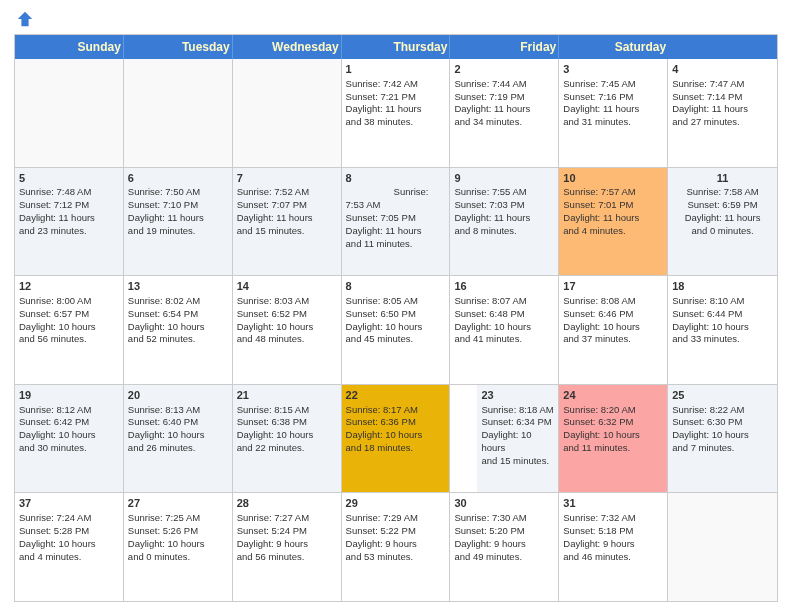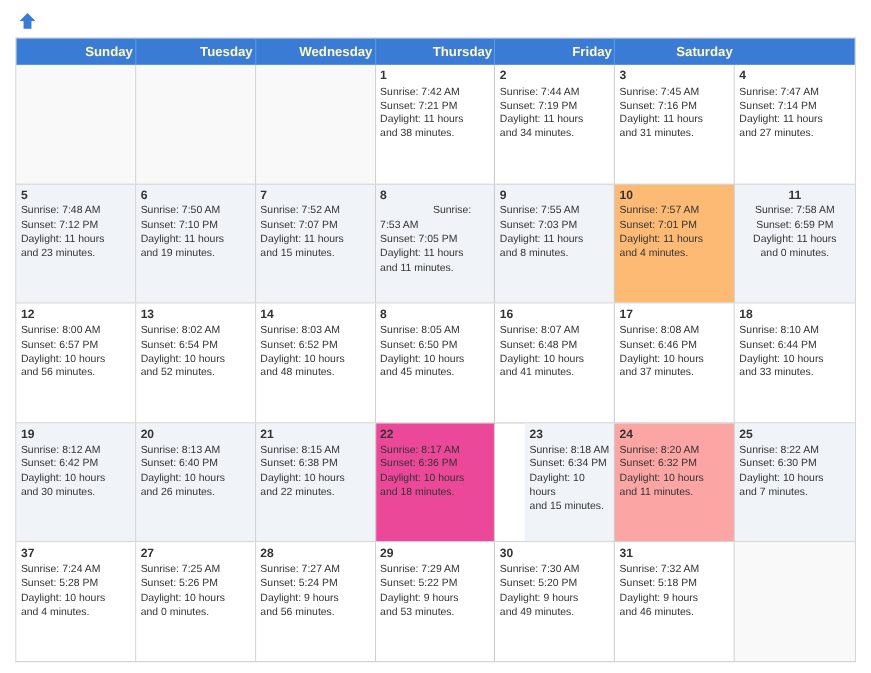--- a/index.html
+++ b/index.html
@@ -228,21 +228,21 @@
 Daylight: 10 hours
 and 30 minutes.</span></div>
           <div class="cal-cell" style="background: rgb(240, 244, 248);"><span class="day-num">20</span><span style="white-space: pre-line;">Sunrise: 8:13 AM
 Sunset: 6:40 PM
 Daylight: 10 hours
 and 26 minutes.</span></div>
           <div class="cal-cell" style="background: rgb(240, 244, 248);"><span class="day-num">21</span><span style="white-space: pre-line;">Sunrise: 8:15 AM
 Sunset: 6:38 PM
 Daylight: 10 hours
 and 22 minutes.</span></div>
-          <div class="cal-cell" style="background: #ec4899;"><span class="day-num">22</span><span style="white-space: pre-line;">Sunrise: 8:17 AM
+          <div class="cal-cell" style="background: #eab308;"><span class="day-num">22</span><span style="white-space: pre-line;">Sunrise: 8:17 AM
 Sunset: 6:36 PM
 Daylight: 10 hours
 and 18 minutes.</span></div>
           <div class="cal-cell" style="background: rgb(240, 244, 248); margin-left: 27px;"><span class="day-num">23</span><span style="white-space: pre-line;">Sunrise: 8:18 AM
 Sunset: 6:34 PM
 Daylight: 10 hours
 and 15 minutes.</span></div>
           <div class="cal-cell" style="background: #fca5a5;"><span class="day-num">24</span><span style="white-space: pre-line;">Sunrise: 8:20 AM
 Sunset: 6:32 PM
 Daylight: 10 hours

